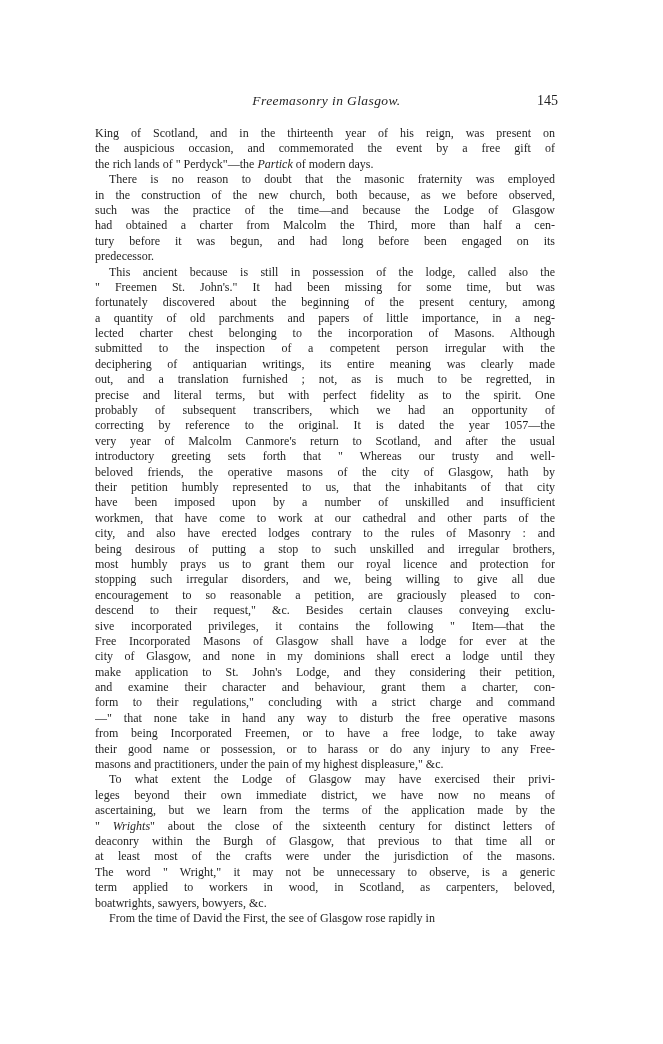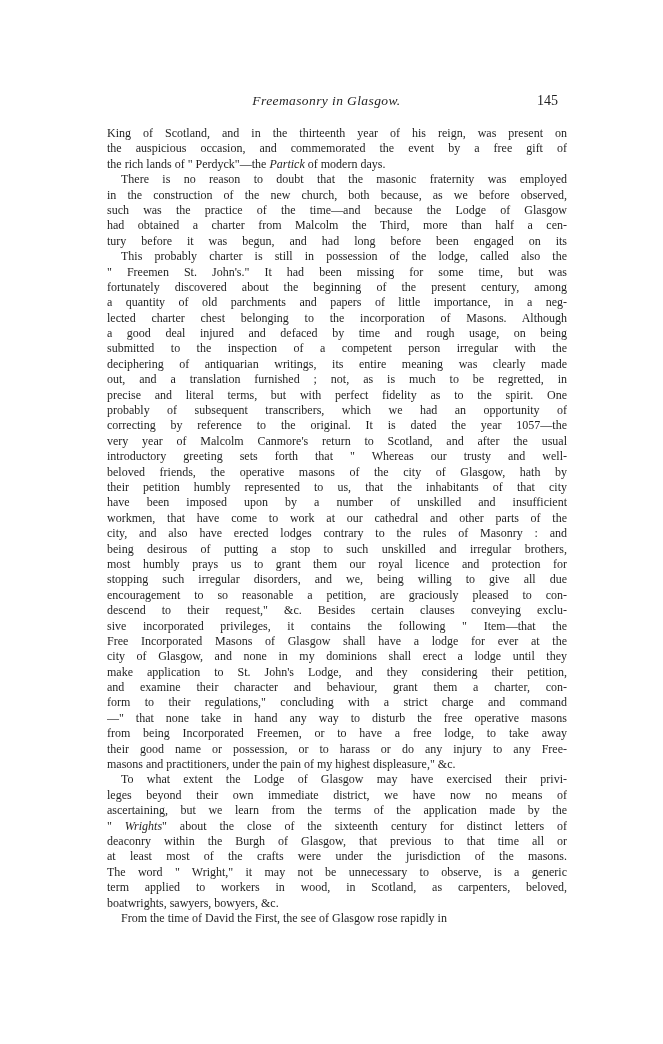--- a/index.html
+++ b/index.html
@@ -40,21 +40,20 @@
     top: 0;
     font-size: 14px;
   }
   .page-body {
     position: absolute;
     left: 95px;
     top: 126px;
     width: 460px;
     font-size: 12px;
     line-height: 15.4px;
-    margin-left: 12px;
   }
   .paragraph { margin: 0; padding: 0; }
   .line {
     text-align: justify;
     text-align-last: justify;
     white-space: normal;
     overflow: hidden;
     height: 15.4px;
   }
   .line.last { text-align-last: left; }
@@ -75,28 +74,28 @@
         <div class="line"><span>King of Scotland, and in the thirteenth year of his reign, was present on</span></div>
         <div class="line"><span>the auspicious occasion, and commemorated the event by a free gift of</span></div>
         <div class="line last"><span>the rich lands of " Perdyck"—the </span><i>Partick</i><span> of modern days.</span></div>
       </div>
       <div class="paragraph">
         <div class="line indent"><span>There is no reason to doubt that the masonic fraternity was employed</span></div>
         <div class="line"><span>in the construction of the new church, both because, as we before observed,</span></div>
         <div class="line"><span>such was the practice of the time—and because the Lodge of Glasgow</span></div>
         <div class="line"><span>had obtained a charter from Malcolm the Third, more than half a cen-</span></div>
         <div class="line"><span>tury before it was begun, and had long before been engaged on its</span></div>
+        <div class="line last"><span>predecessor.</span></div>
       </div>
       <div class="paragraph">
-        <div class="line indent"><span>This probably charter is still in possession of the lodge, called also the</span></div>
+        <div class="line indent"><span>This ancient because is still in possession of the lodge, called also the</span></div>
         <div class="line"><span>" Freemen St. John's."  It had been missing for some time, but was</span></div>
         <div class="line"><span>fortunately discovered about the beginning of the present century, among</span></div>
         <div class="line"><span>a quantity of old parchments and papers of little importance, in a neg-</span></div>
         <div class="line"><span>lected charter chest belonging to the incorporation of Masons.  Although</span></div>
-        <div class="line"><span>a good deal injured and defaced by time and rough usage, on being</span></div>
         <div class="line"><span>submitted to the inspection of a competent person irregular with the</span></div>
         <div class="line"><span>deciphering of antiquarian writings, its entire meaning was clearly made</span></div>
         <div class="line"><span>out, and a translation furnished ; not, as is much to be regretted, in</span></div>
         <div class="line"><span>precise and literal terms, but with perfect fidelity as to the spirit.  One</span></div>
         <div class="line"><span>probably of subsequent transcribers, which we had an opportunity of</span></div>
         <div class="line"><span>correcting by reference to the original.  It is dated the year 1057—the</span></div>
         <div class="line"><span>very year of Malcolm Canmore's return to Scotland, and after the usual</span></div>
         <div class="line"><span>introductory greeting sets forth that " Whereas our trusty and well-</span></div>
         <div class="line"><span>beloved friends, the operative masons of the city of Glasgow, hath by</span></div>
         <div class="line"><span>their petition humbly represented to us, that the inhabitants of that city</span></div>

